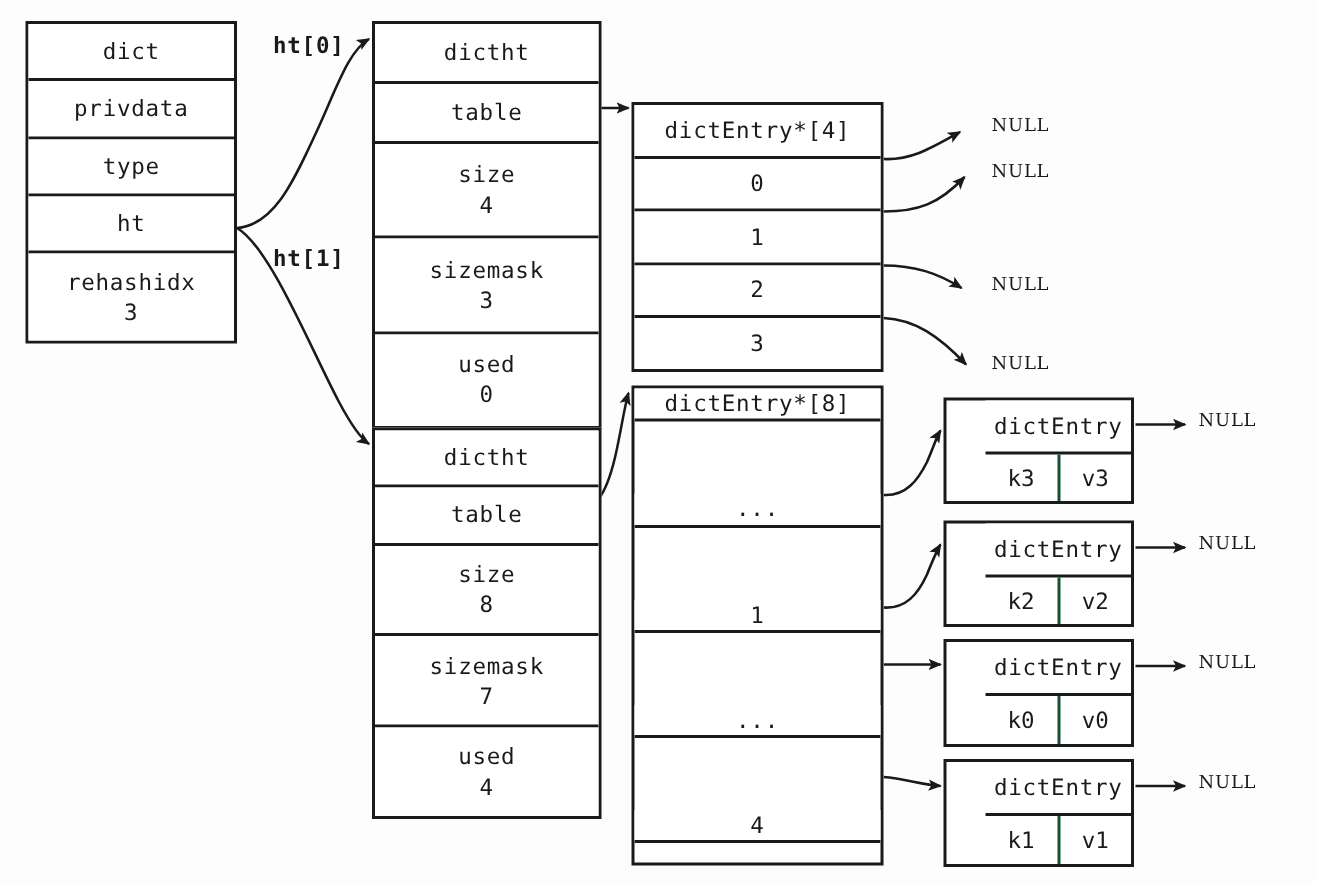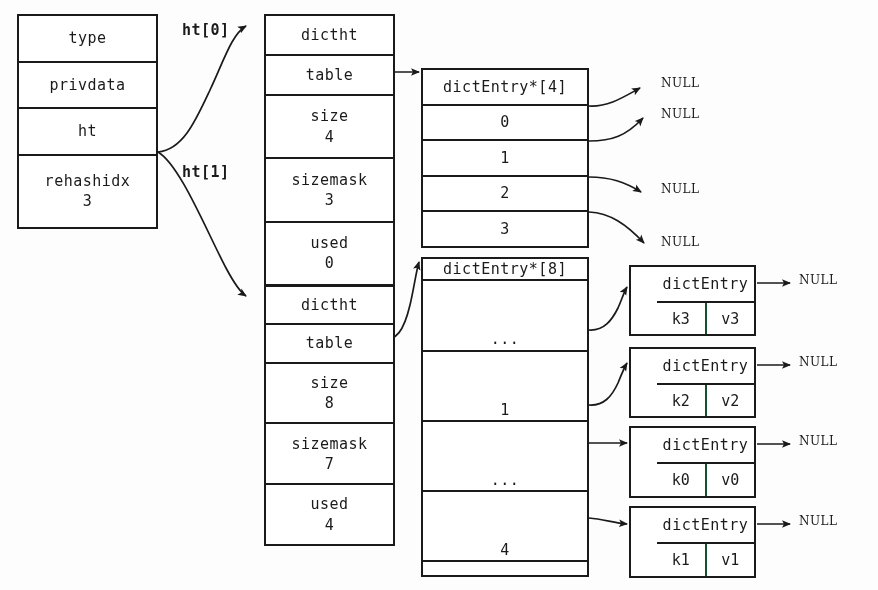--- a/index.html
+++ b/index.html
@@ -42,21 +42,21 @@
   }
   .row:last-child { border-bottom: none; }
   .row .val { font-size: 15px; }
 
   
   #dict-struct { left: 17px; top: 14px; width: 141px; height: 215px; }
   #dict-struct .row { flex: 1; }
   #dict-struct .row.tall { flex: 1.6; text-align: center; }
 
   
-  .dictht { width: 131px; margin-left: 16px; }
+  .dictht { width: 153px; }
   .dictht .row { flex: 1; }
   .dictht .row.two { flex: 1.62; }
   #dictht-0 { left: 248px; top: 14px; height: 272px; }
   #dictht-1 { left: 248px; top: 285px; height: 261px; }
 
   
   .htable { left: 421px; width: 168px; margin-top: 12px; }
   #table-4 { top: 56px; height: 180px; }
   #table-8 { top: 245px; height: 320px; gap: 48px; }
   .htable .row { flex: 1; font-size: 15px; }
@@ -140,24 +140,27 @@
 
       <path d="M757,283 L790,283"></path>
       <path d="M757,365 L790,365"></path>
       <path d="M757,444 L790,444"></path>
       <path d="M757,524 L790,524"></path>
     </g>
   </svg>
 
   <div class="box" id="dict-struct">
     <div class="row">
+      <span>dict</span>
+    </div>
+    <div class="row">
+      <span>privdata</span>
+    </div>
+    <div class="row">
       <span>type</span>
-    </div>
-    <div class="row">
-      <span>privdata</span>
     </div>
     <div class="row">
       <span>ht</span>
     </div>
     <div class="row tall">
       <span>rehashidx</span>
       <span class="val">3</span>
     </div>
   </div>
 

